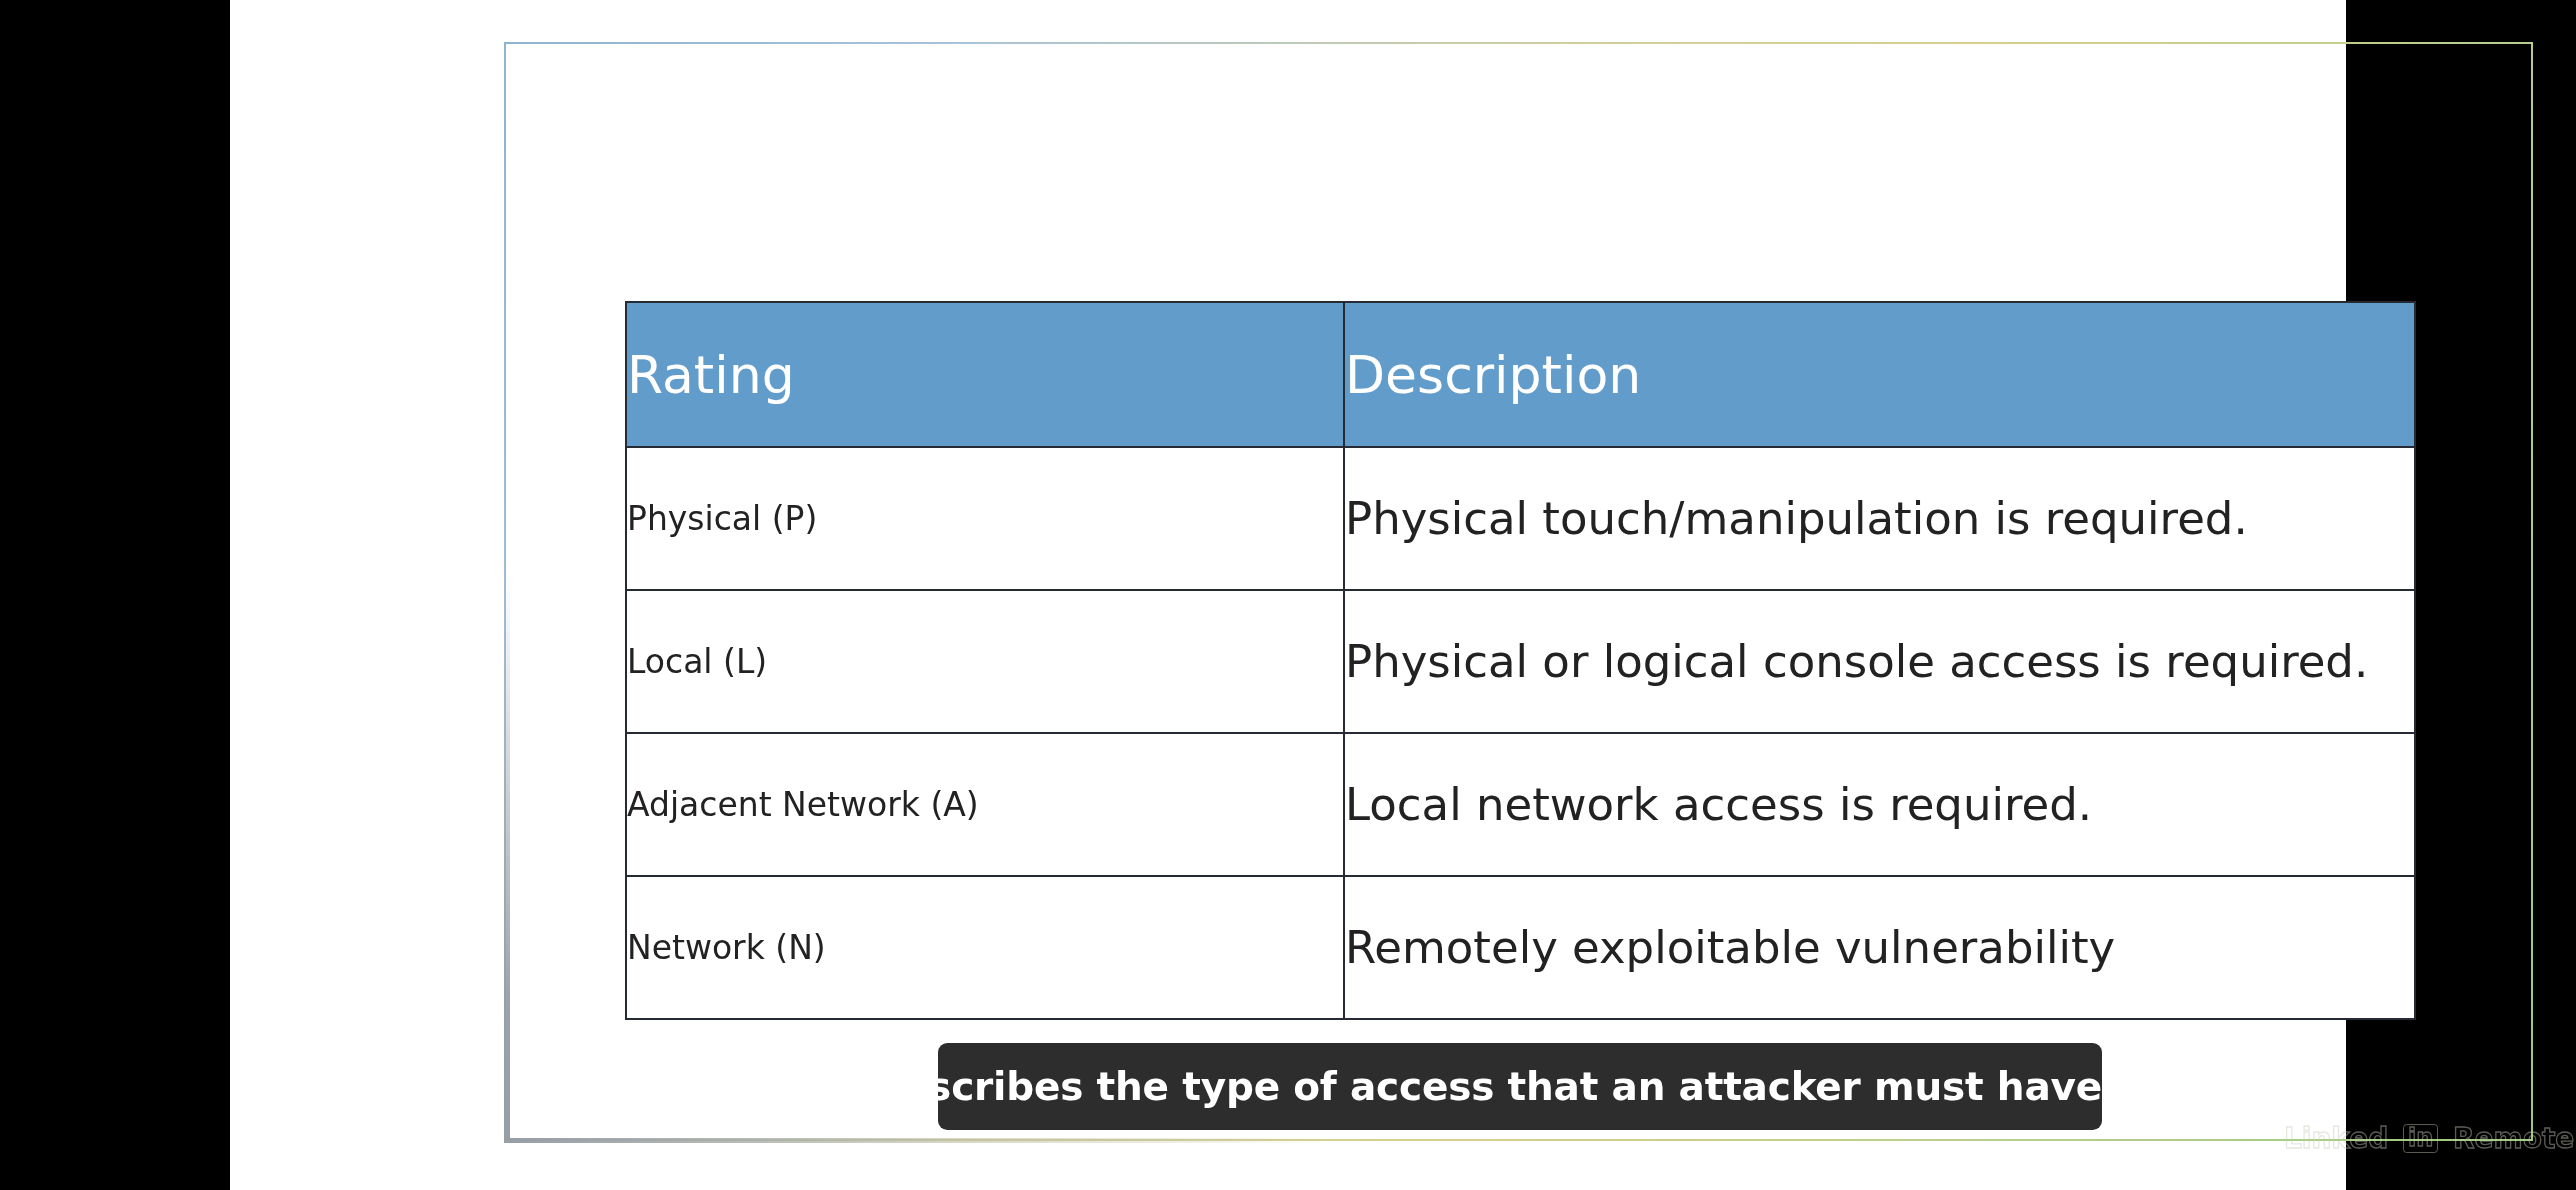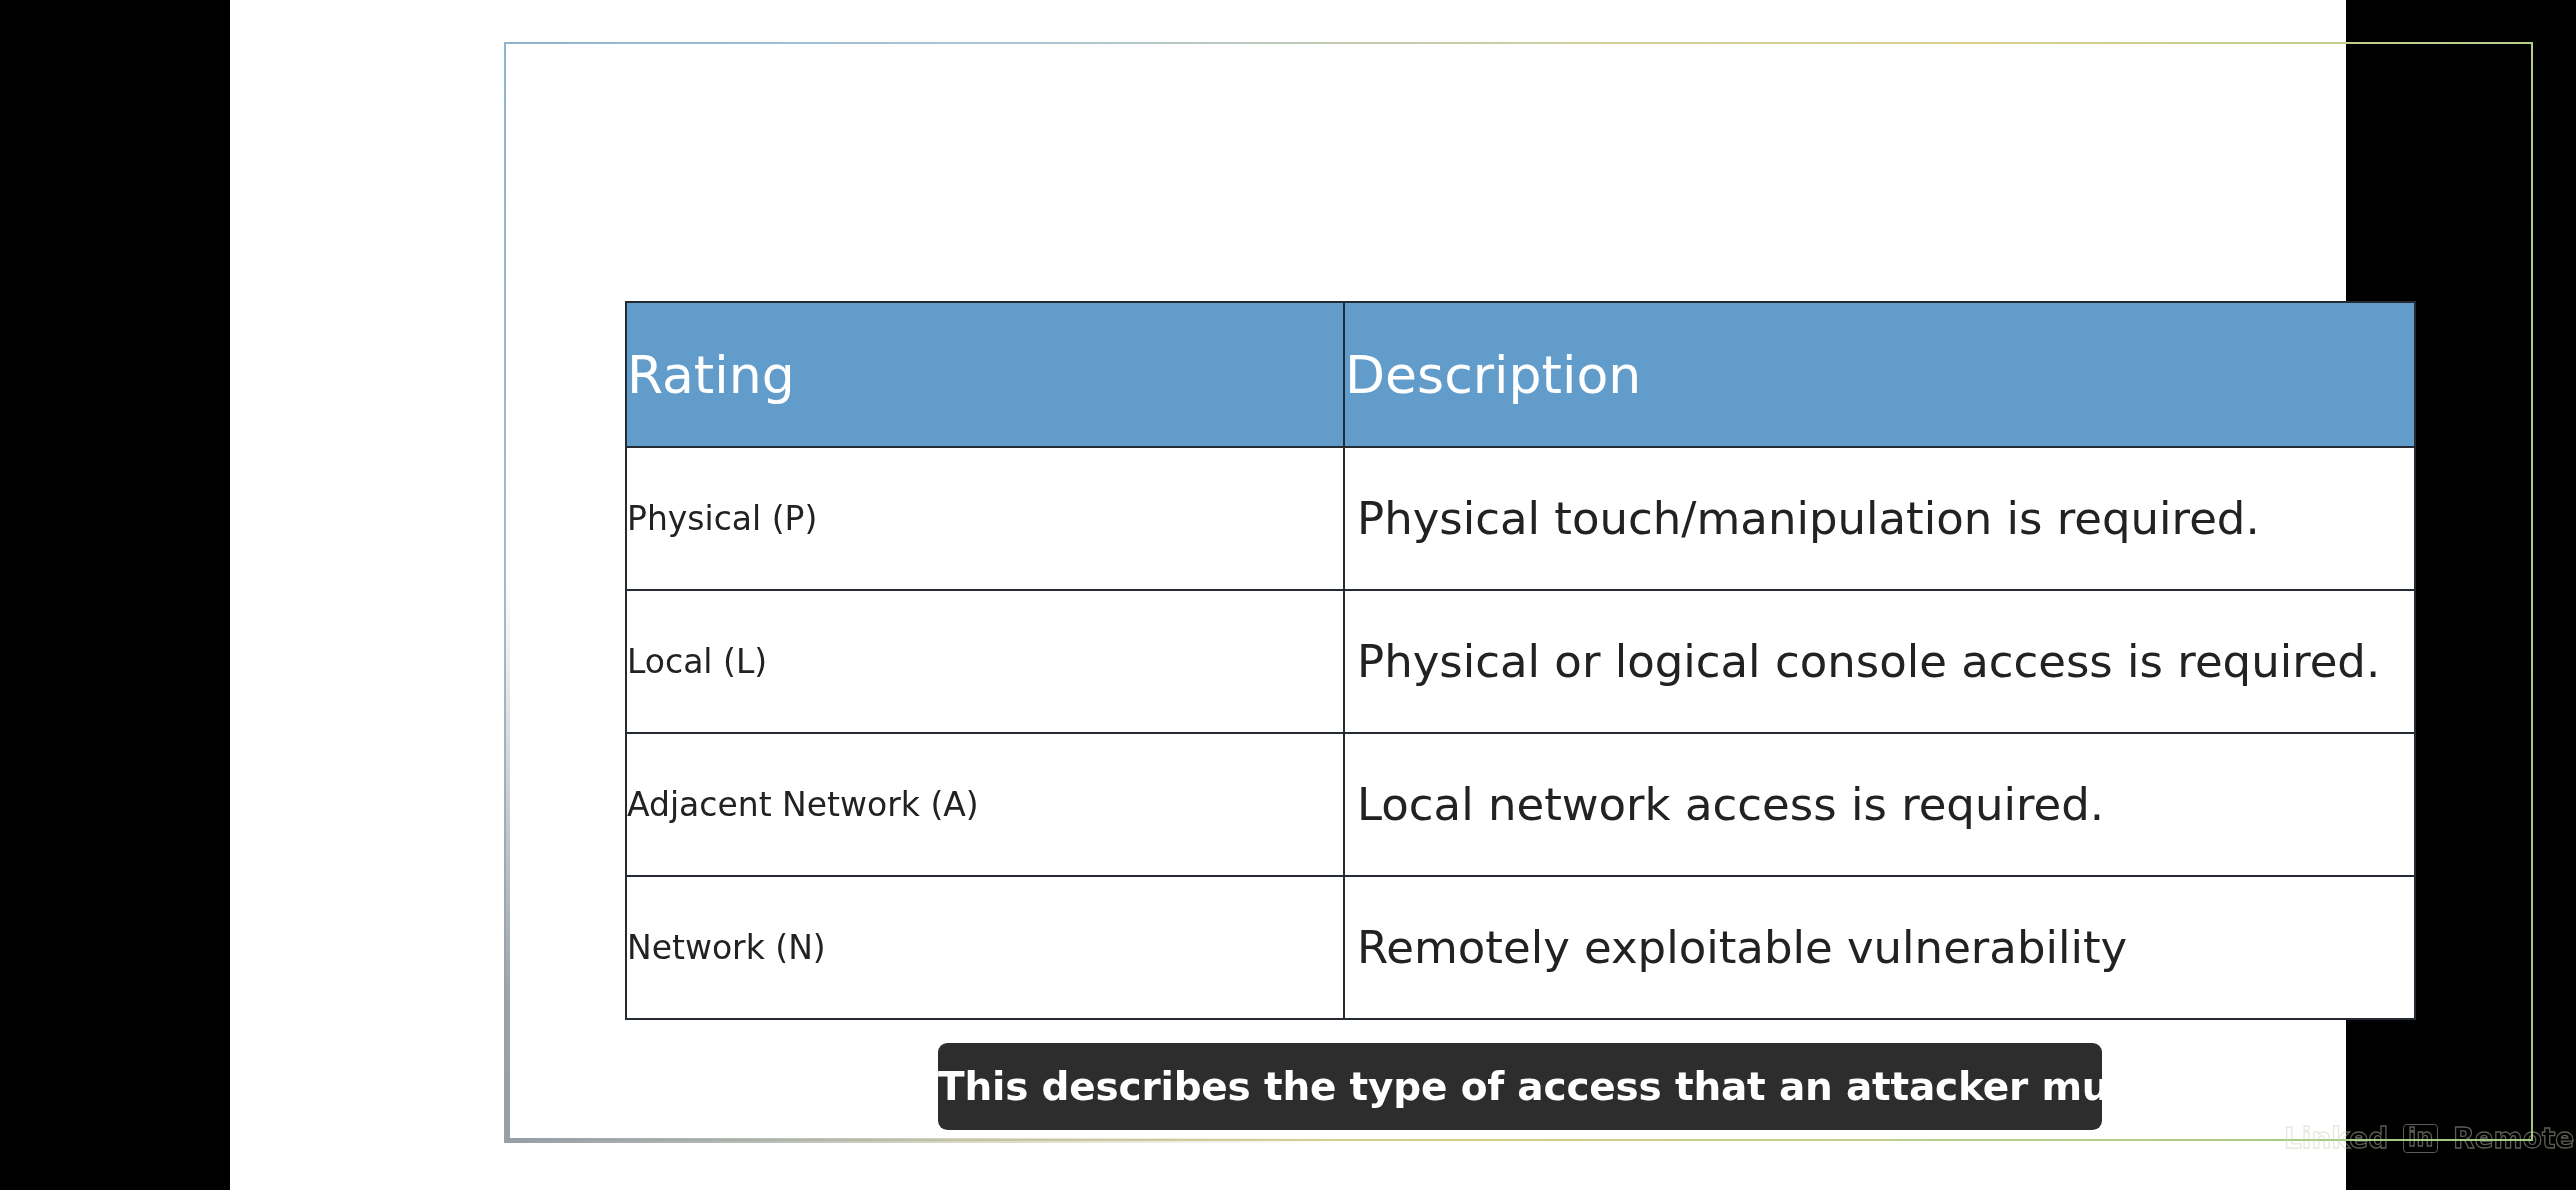--- a/index.html
+++ b/index.html
@@ -117,35 +117,35 @@
   
   #rating-table thead th.hdr-desc {
     border-left: 2.8px solid #eef5fb;
   }
 
   #rating-table tbody td {
     height: 141px;
     font-size: 33px;
     background: #ffffff;
   }
-  #rating-table tbody td.cell-desc { font-size: 45px; padding-left: 12px; }
+  #rating-table tbody td.cell-desc { font-size: 45px; }
 
   
   #caption-box {
     position: absolute;
     left: 708px;
     top: 1043px;
     width: 1164px;
     height: 87px;
     box-sizing: border-box;
     background: #2d2d2d;
     border-radius: 9.3px;
     display: flex;
     align-items: center;
-    justify-content: flex-start;
+    justify-content: flex-end;
   }
   #caption-text {
     font-family: "DejaVu Sans", sans-serif;
     font-weight: bold;
     font-size: 39px;
     color: #ffffff;
     white-space: nowrap;
     letter-spacing: -0.2px;
   }
 

